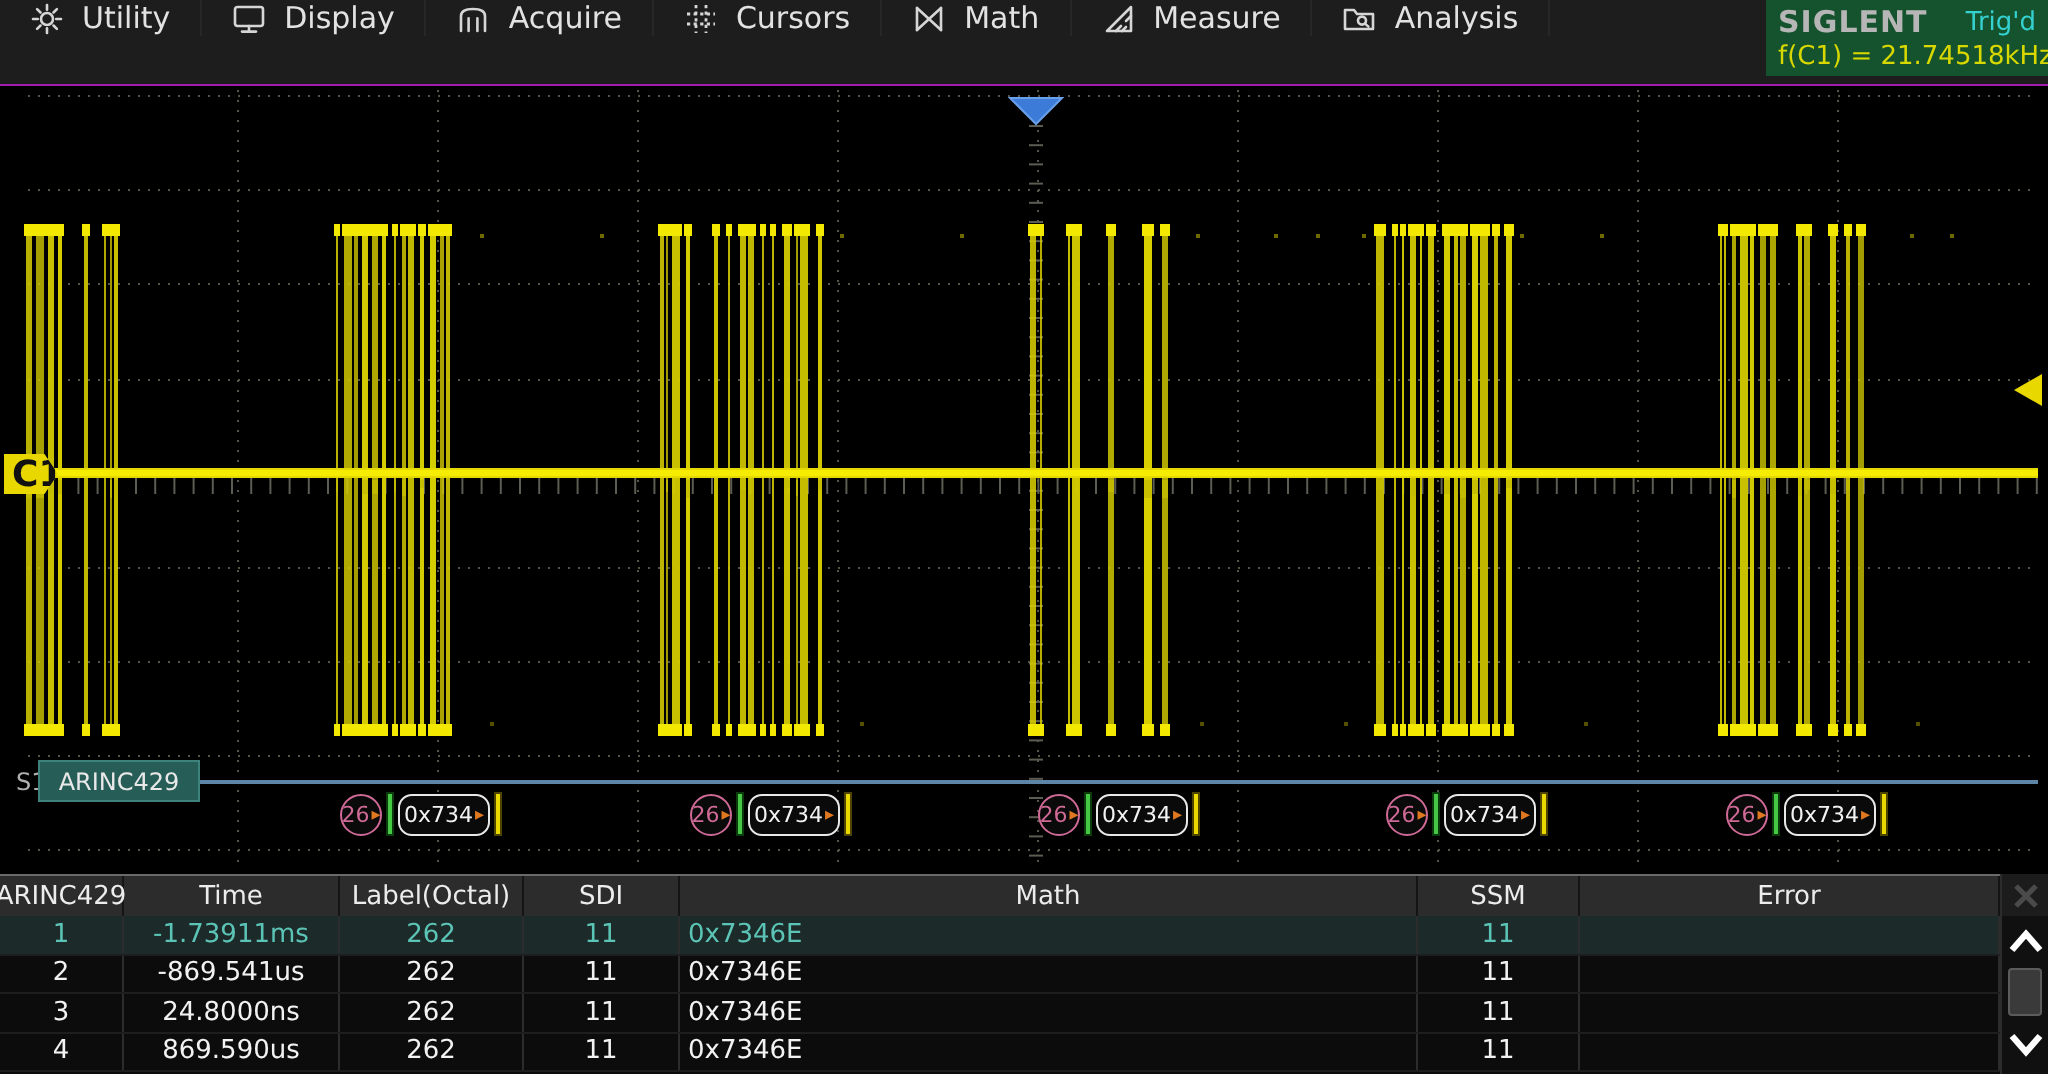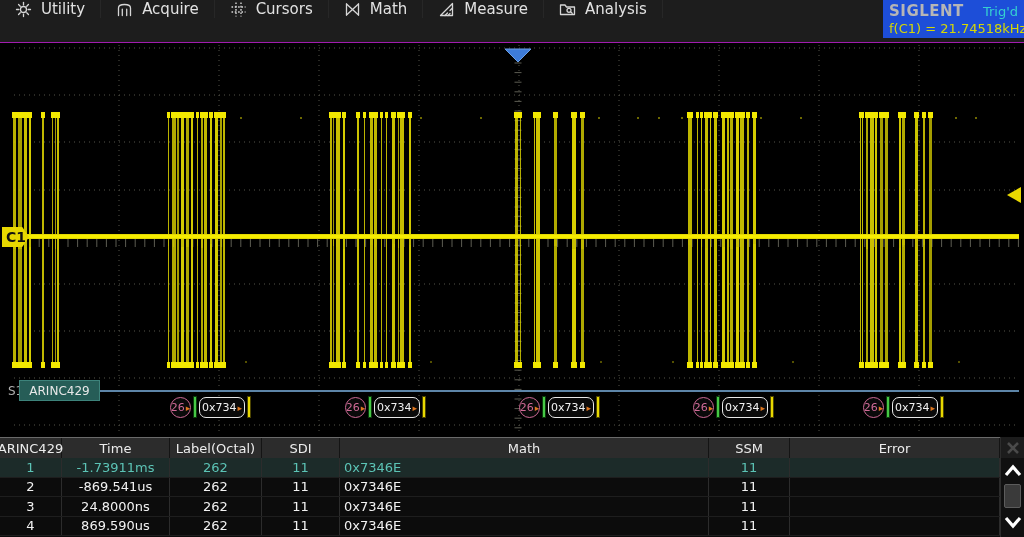--- a/index.html
+++ b/index.html
@@ -9,31 +9,31 @@
   
   .topbar{position:absolute;top:0;left:0;width:1024px;height:43px;background:#1d1d1d;
           display:flex;align-items:flex-start;border-bottom:1px solid #a21caf;box-sizing:border-box;}
   .menu{display:flex;align-items:stretch;}
   .menu-item{display:flex;align-items:center;gap:9px;padding:0 15px;cursor:default;
              border-right:1px solid #272727;}
   .menu-item:first-child{border-left:none;}
   .menu-item .lbl{color:#e2e2e2;font-size:15px;}
   .micon{width:17px;height:17px;display:inline-block;}
   .micon svg{width:17px;height:17px;display:block;}
-  .statusbox{margin-left:auto;width:141px;background:#1d4ed8;display:flex;flex-direction:column;
+  .statusbox{margin-left:auto;width:141px;background:#14532d;display:flex;flex-direction:column;
              justify-content:center;padding:2px 6px;box-sizing:border-box;}
   .statusrow1{display:flex;justify-content:space-between;align-items:center;}
   .brand{color:#b6b6b6;font-size:15px;font-weight:bold;letter-spacing:.5px;}
   .trigstate{color:#35d0d0;font-size:13px;}
   .freq{color:#d8d800;font-size:13px;text-align:center;margin-top:1px;white-space:nowrap;}
   
   .screen{position:absolute;top:43px;left:0;width:1024px;height:394px;background:#000;}
   .screen svg{position:absolute;top:0;left:0;}
   .c1badge{position:absolute;left:2px;top:184px;width:27px;height:20px;background:#e8d800;
-           color:#111;font-size:14px;font-weight:bold;display:flex;align-items:center;
+           color:#111;font-size:18px;font-weight:bold;display:flex;align-items:center;
            justify-content:flex-start;padding-left:4px;box-sizing:border-box;
            clip-path:polygon(0 0,75% 0,100% 50%,75% 100%,0 100%);}
   .s1lbl{position:absolute;left:8px;top:341px;color:#b0b0b0;font-size:12px;}
   .busbox{position:absolute;left:19px;top:337px;width:81px;height:21px;background:#265d57;
           border:1px solid #3d837b;box-sizing:border-box;color:#e8e8e8;font-size:12px;
           display:flex;align-items:center;justify-content:center;}
   .busline{position:absolute;left:100px;top:347px;width:919px;height:2px;background:#5d85a8;}
   .frame{position:absolute;top:336px;height:23px;display:flex;align-items:flex-end;gap:2px;margin-top:16px;}
   .fcircle{width:21px;height:21px;border:1px solid #cf6a96;border-radius:50%;background:#0a0a0a;
            color:#cf6a96;font-size:11px;display:flex;align-items:center;justify-content:center;
@@ -81,20 +81,30 @@
               <line x1="8.5" y1="13.1" x2="8.5" y2="15.5"></line>
               <line x1="5.2473088065418825" y1="11.75269119345812" x2="3.550252531694168" y2="13.449747468305834"></line>
               <line x1="3.9000000000000004" y1="8.5" x2="1.5" y2="8.5"></line>
               <line x1="5.247308806541881" y1="5.2473088065418825" x2="3.5502525316941664" y2="3.550252531694168"></line>
               <line x1="8.5" y1="3.9000000000000004" x2="8.499999999999998" y2="1.5"></line>
               <line x1="11.752691193458118" y1="5.247308806541881" x2="13.449747468305832" y2="3.5502525316941664"></line>
             </g>
           </svg>
         </span>
         <span class="lbl">Utility</span>
+      </div>
+      <div class="menu-item">
+        <span class="micon">
+          <svg viewBox="0 0 17 17">
+            <rect x="1.5" y="2.5" width="14" height="9.5" rx="1.2" fill="none" stroke="#d6d6d6" stroke-width="1.3" stroke-linecap="round" stroke-linejoin="round"></rect>
+            <line x1="8.5" y1="12" x2="8.5" y2="14.5" fill="none" stroke="#d6d6d6" stroke-width="1.3" stroke-linecap="round" stroke-linejoin="round"></line>
+            <line x1="5" y1="14.8" x2="12" y2="14.8" fill="none" stroke="#d6d6d6" stroke-width="1.3" stroke-linecap="round" stroke-linejoin="round"></line>
+          </svg>
+        </span>
+        <span class="lbl">Display</span>
       </div>
       <div class="menu-item">
         <span class="micon">
           <svg viewBox="0 0 17 17">
             <path d="M2.5 14.5 V7 Q2.5 3.5 8.5 3.5 Q14.5 3.5 14.5 7 V14.5" fill="none" stroke="#d6d6d6" stroke-width="1.3" stroke-linecap="round" stroke-linejoin="round"></path>
             <path d="M6.3 14.5 V8.2 M10.7 14.5 V8.2" fill="none" stroke="#d6d6d6" stroke-width="1.3" stroke-linecap="round" stroke-linejoin="round"></path>
           </svg>
         </span>
         <span class="lbl">Acquire</span>
       </div>

